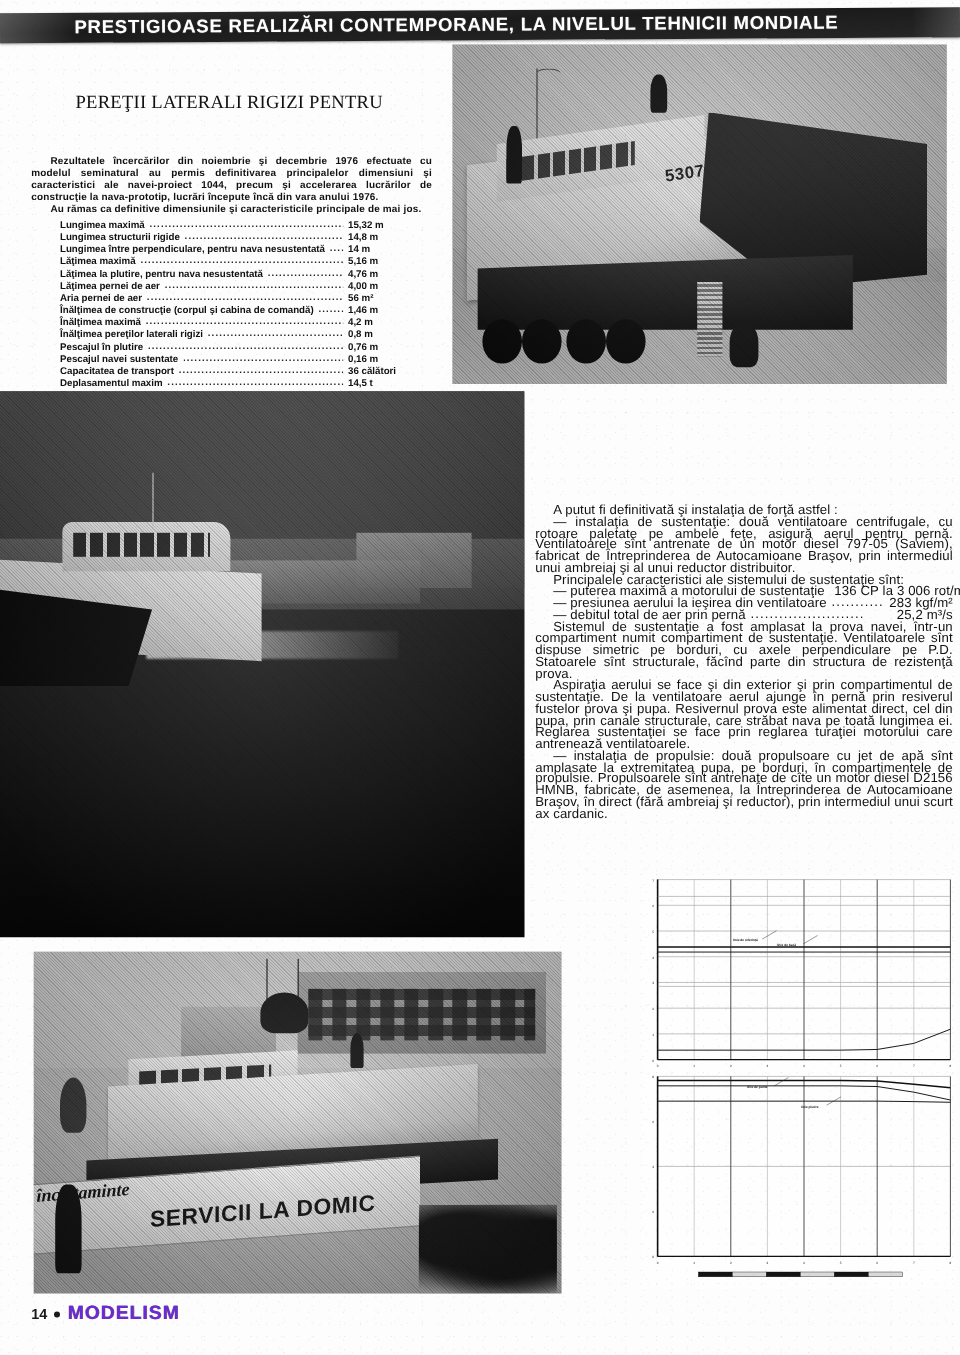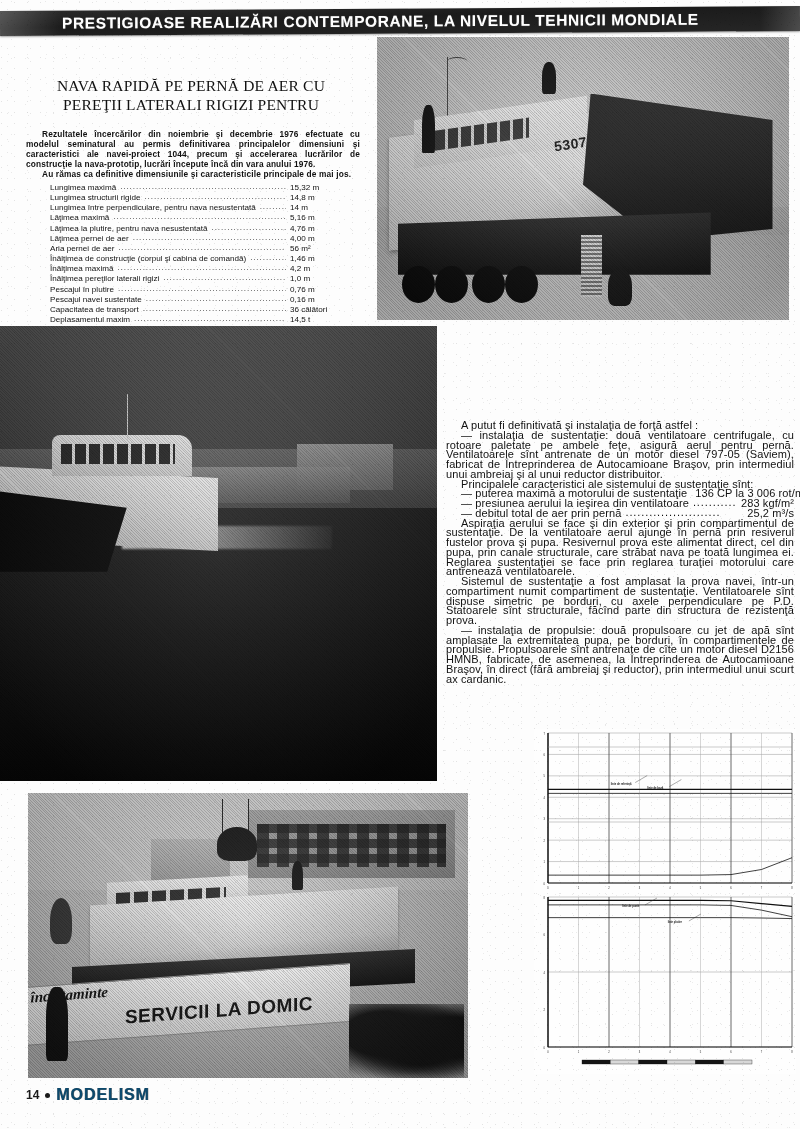--- a/index.html
+++ b/index.html
@@ -102,21 +102,21 @@
   #intro p { margin: 0; text-indent: 16px; }
   #intro p + p { margin-top: 0px; }
 
   
   #specs {
     position: absolute;
     left: 26px; top: 183px;
     width: 340px;
     font-size: 8.1px;
     line-height: 10.15px;
-    font-weight: normal;
+    font-weight: bold;
   }
   .spec-row {
     display: flex;
     align-items: baseline;
     white-space: nowrap;
     padding-left: 24px;
   }
   .spec-label { flex: 0 0 auto; }
   .spec-dots {
     flex: 1 1 auto;
@@ -387,38 +387,37 @@
     font-family: "Liberation Sans", sans-serif;
   }
   #footdot {
     width: 5px; height: 5px; border-radius: 50%;
     background: #1a1a1a;
   }
   #magname {
     font-size: 16px;
     font-weight: bold;
     letter-spacing: .9px;
-    color: #0c4a6e;
+    color: #6d28d9;
     font-family: "Liberation Sans", sans-serif;
     text-shadow: .5px 0 0 rgba(0,0,0,.55), -.4px .3px 0 rgba(0,0,0,.3);
   }
 </style>
 </head>
 <body>
 
 <div id="page">
 
   <div id="banner">
     <div class="smudge"></div>
     <div class="smudge2"></div>
     <div id="banner-text">PRESTIGIOASE REALIZĂRI CONTEMPORANE, LA NIVELUL TEHNICII MONDIALE</div>
   </div>
 
   <h1 id="headline">
-    <span class="l">NAVA RAPIDĂ PE PERNĂ DE AER CU</span>
     <span class="l">PEREŢII LATERALI RIGIZI PENTRU</span>
   </h1>
 
   <div id="intro">
     <p>Rezultatele încercărilor din noiembrie şi decembrie 1976 efectuate cu modelul seminatural au permis definitivarea principalelor dimensiuni şi caracteristici ale navei-proiect 1044, precum şi accelerarea lucrărilor de construcţie la nava-prototip, lucrări începute încă din vara anului 1976.</p>
     <p>Au rămas ca definitive dimensiunile şi caracteristicile principale de mai jos.</p>
   </div>
 
   <div id="specs">
       <div class="spec-row">
@@ -462,21 +461,21 @@
         <span class="spec-val">1,46 m</span>
       </div>
       <div class="spec-row">
         <span class="spec-label">Înălţimea maximă</span>
         <span class="spec-dots">...................................................................</span>
         <span class="spec-val">4,2 m</span>
       </div>
       <div class="spec-row">
         <span class="spec-label">Înălţimea pereţilor laterali rigizi</span>
         <span class="spec-dots">...................................................................</span>
-        <span class="spec-val">1,0 m</span>
+        <span class="spec-val">0,8 m</span>
       </div>
       <div class="spec-row">
         <span class="spec-label">Pescajul în plutire</span>
         <span class="spec-dots">...................................................................</span>
         <span class="spec-val">0,76 m</span>
       </div>
       <div class="spec-row">
         <span class="spec-label">Pescajul navei sustentate</span>
         <span class="spec-dots">...................................................................</span>
         <span class="spec-val">0,16 m</span>
@@ -550,22 +549,22 @@
           <span class="dl-label">— presiunea aerului la ieşirea din ventilatoare</span>
           <span class="dl-dots">............</span>
           <span class="dl-val">283 kgf/m²</span>
         </p>
         <p class="dotline">
           <span class="dl-label">— debitul total de aer prin pernă</span>
           <span class="dl-dots">........................</span>
           <span class="dl-val">25,2 m³/s</span>
         </p>
       </div>
+    <p>Sistemul de sustentaţie a fost amplasat la prova navei, într-un compartiment numit compartiment de sustentaţie. Ventilatoarele sînt dispuse simetric pe borduri, cu axele perpendiculare pe P.D. Statoarele sînt structurale, făcînd parte din structura de rezistenţă prova.</p>
     <p>Aspiraţia aerului se face şi din exterior şi prin compartimentul de sustentaţie. De la ventilatoare aerul ajunge în pernă prin resiverul fustelor prova şi pupa. Resivernul prova este alimentat direct, cel din pupa, prin canale structurale, care străbat nava pe toată lungimea ei. Reglarea sustentaţiei se face prin reglarea turaţiei motorului care antrenează ventilatoarele.</p>
-    <p>Sistemul de sustentaţie a fost amplasat la prova navei, într-un compartiment numit compartiment de sustentaţie. Ventilatoarele sînt dispuse simetric pe borduri, cu axele perpendiculare pe P.D. Statoarele sînt structurale, făcînd parte din structura de rezistenţă prova.</p>
     <p>— instalaţia de propulsie: două propulsoare cu jet de apă sînt amplasate la extremitatea pupa, pe borduri, în compartimentele de propulsie. Propulsoarele sînt antrenate de cîte un motor diesel D2156 HMNB, fabricate, de asemenea, la Întreprinderea de Autocamioane Braşov, în direct (fără ambreiaj şi reductor), prin intermediul unui scurt ax cardanic.</p>
   </div>
 
   <div class="photo" id="photo3">
     <div id="p3-sky"></div>
     <div id="p3-bldg"></div>
     <div id="p3-bldg-win"></div>
     <div id="p3-bldg2"></div>
     <div id="p3-tree"></div>
     <div id="p3-cable1"></div>

